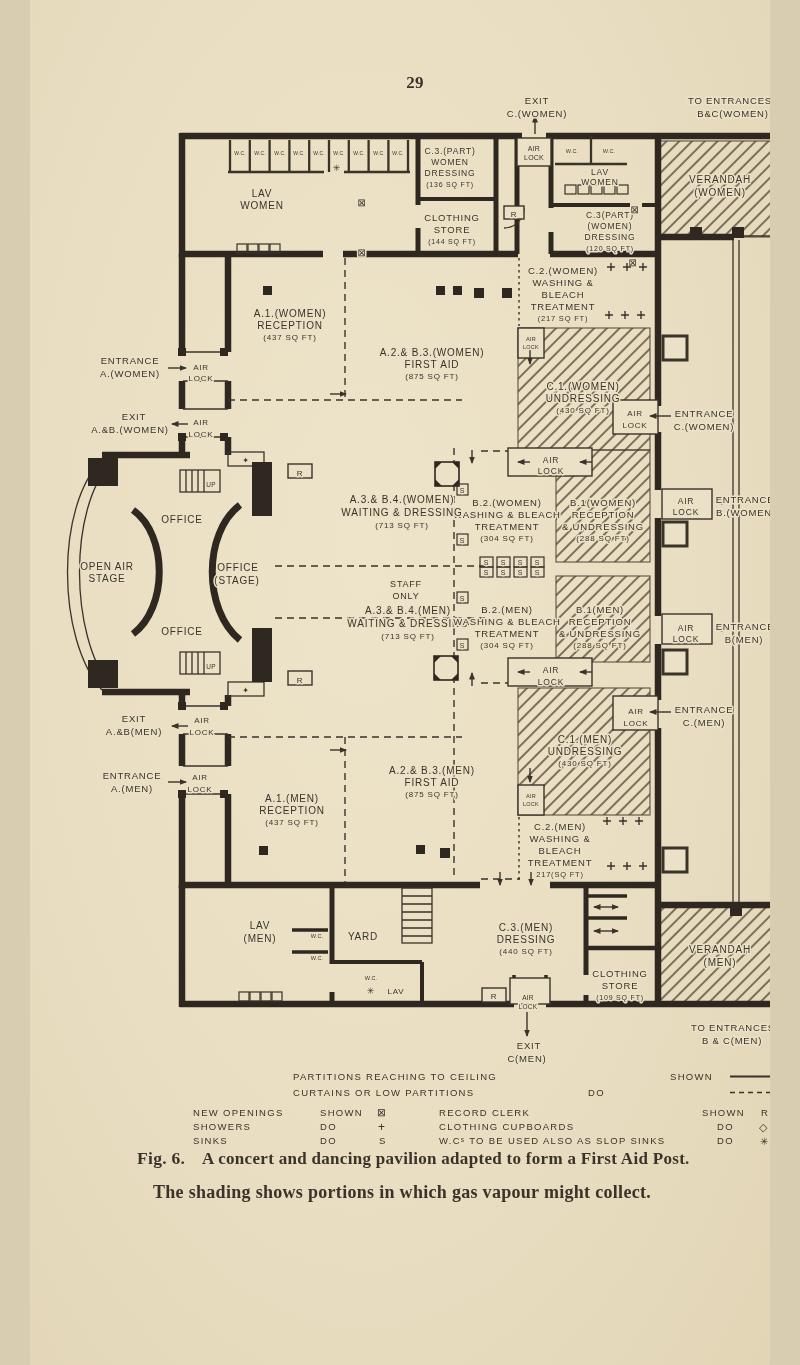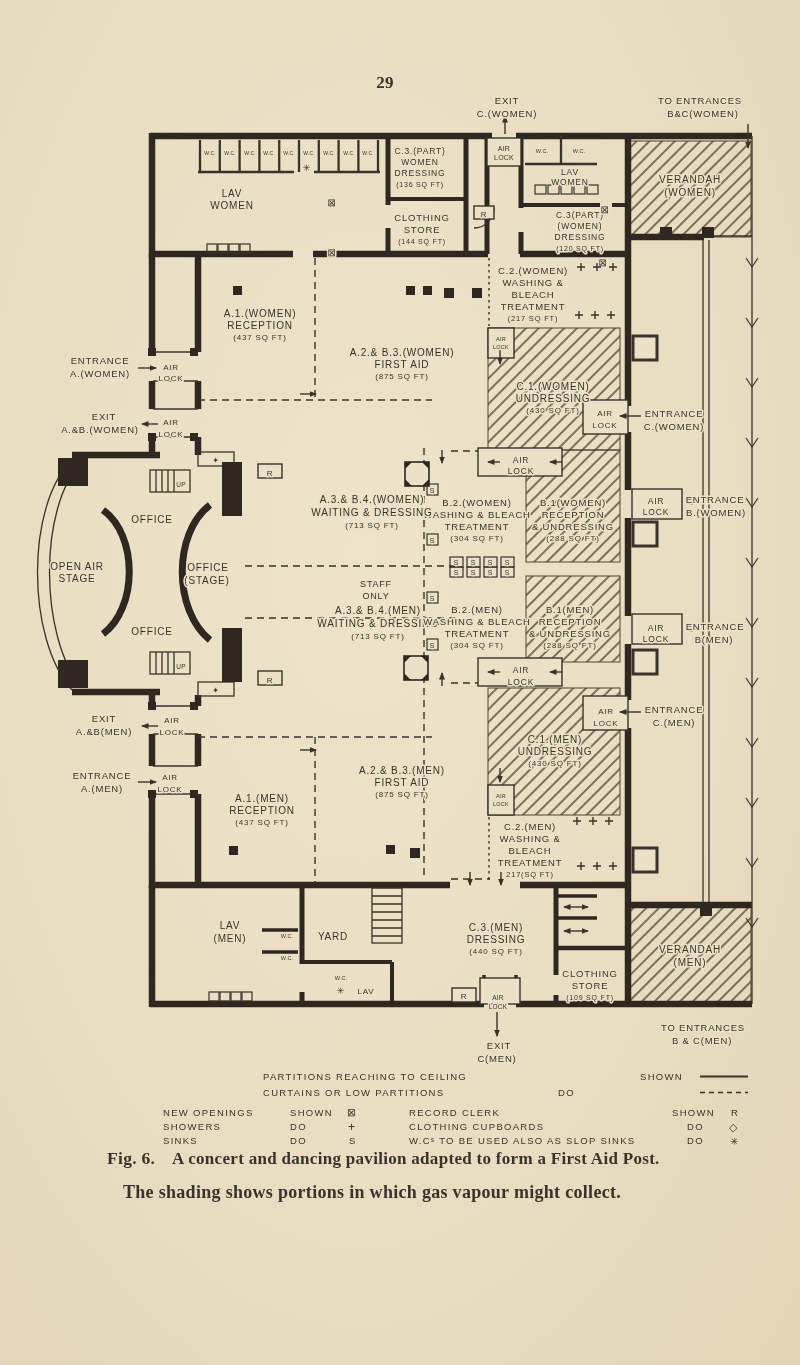--- a/index.html
+++ b/index.html
@@ -1,16 +1,16 @@
 <!DOCTYPE html>
 <html><head>
 <meta charset="utf-8">
 <style>
   html,body{margin:0;padding:0;background:#d8cdb0;}
-  #page{position:relative;width:800px;height:1365px;margin:0 auto;
+  #page{position:relative;width:740px;height:1365px;margin:0 auto;
         background:radial-gradient(ellipse at 45% 40%, #eee4c9 0%, #e9dec2 55%, #e2d5b6 100%);
         font-family:"Liberation Sans", sans-serif;overflow:hidden;}
   svg{position:absolute;left:0;top:0;}
   svg text{fill:#3a332a;font-family:"Liberation Sans", sans-serif;letter-spacing:0.8px;
            paint-order:stroke;stroke:#ebe1c6;stroke-width:3px;stroke-linejoin:round;}
   svg text.serif{font-family:"Liberation Serif", serif;letter-spacing:0.3px;stroke-width:0;}
   svg text.tiny{letter-spacing:0.2px;}
   svg text.leg{letter-spacing:1.3px;stroke-width:0;}
 </style>
 </head>

